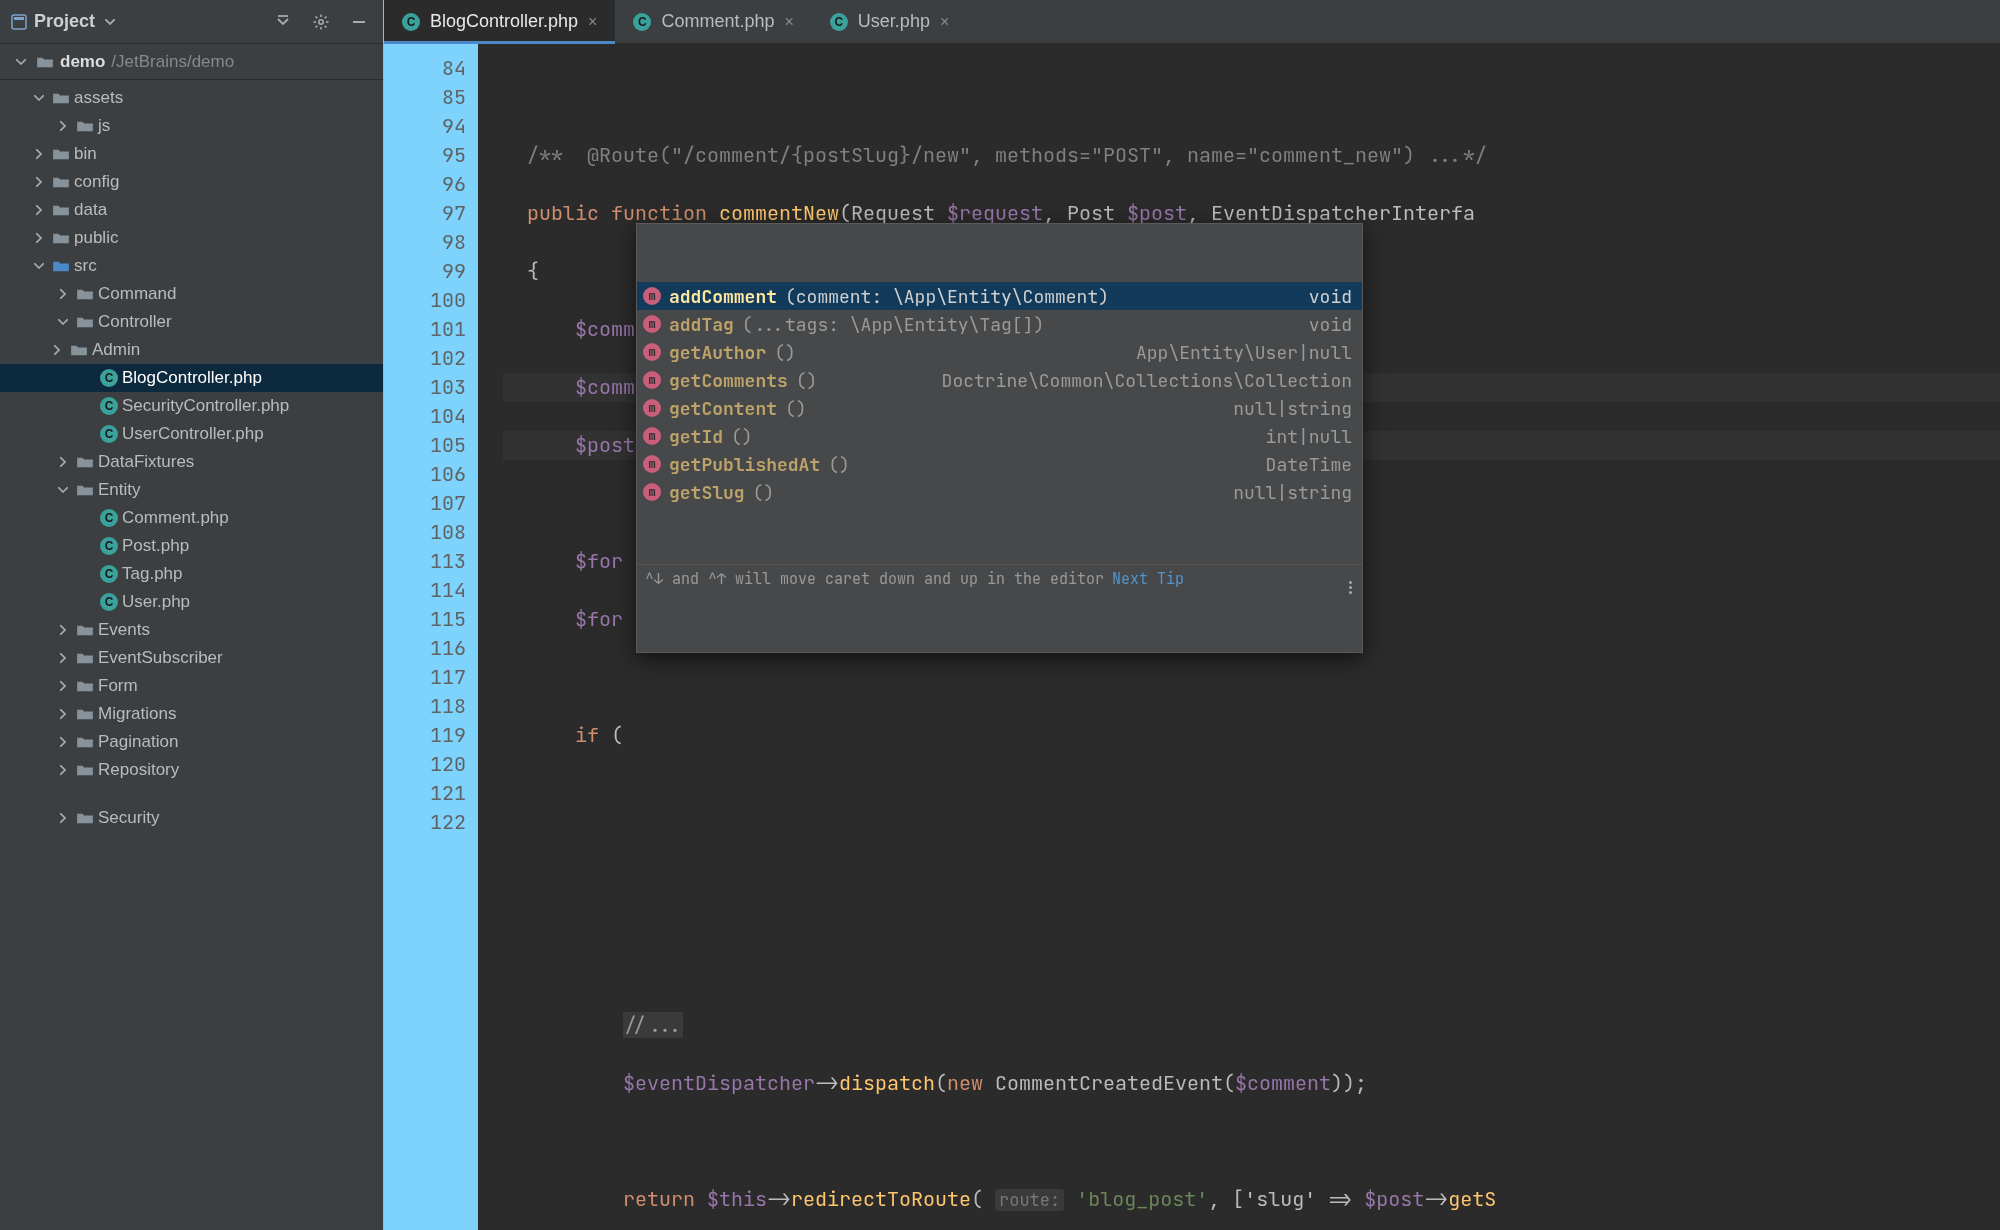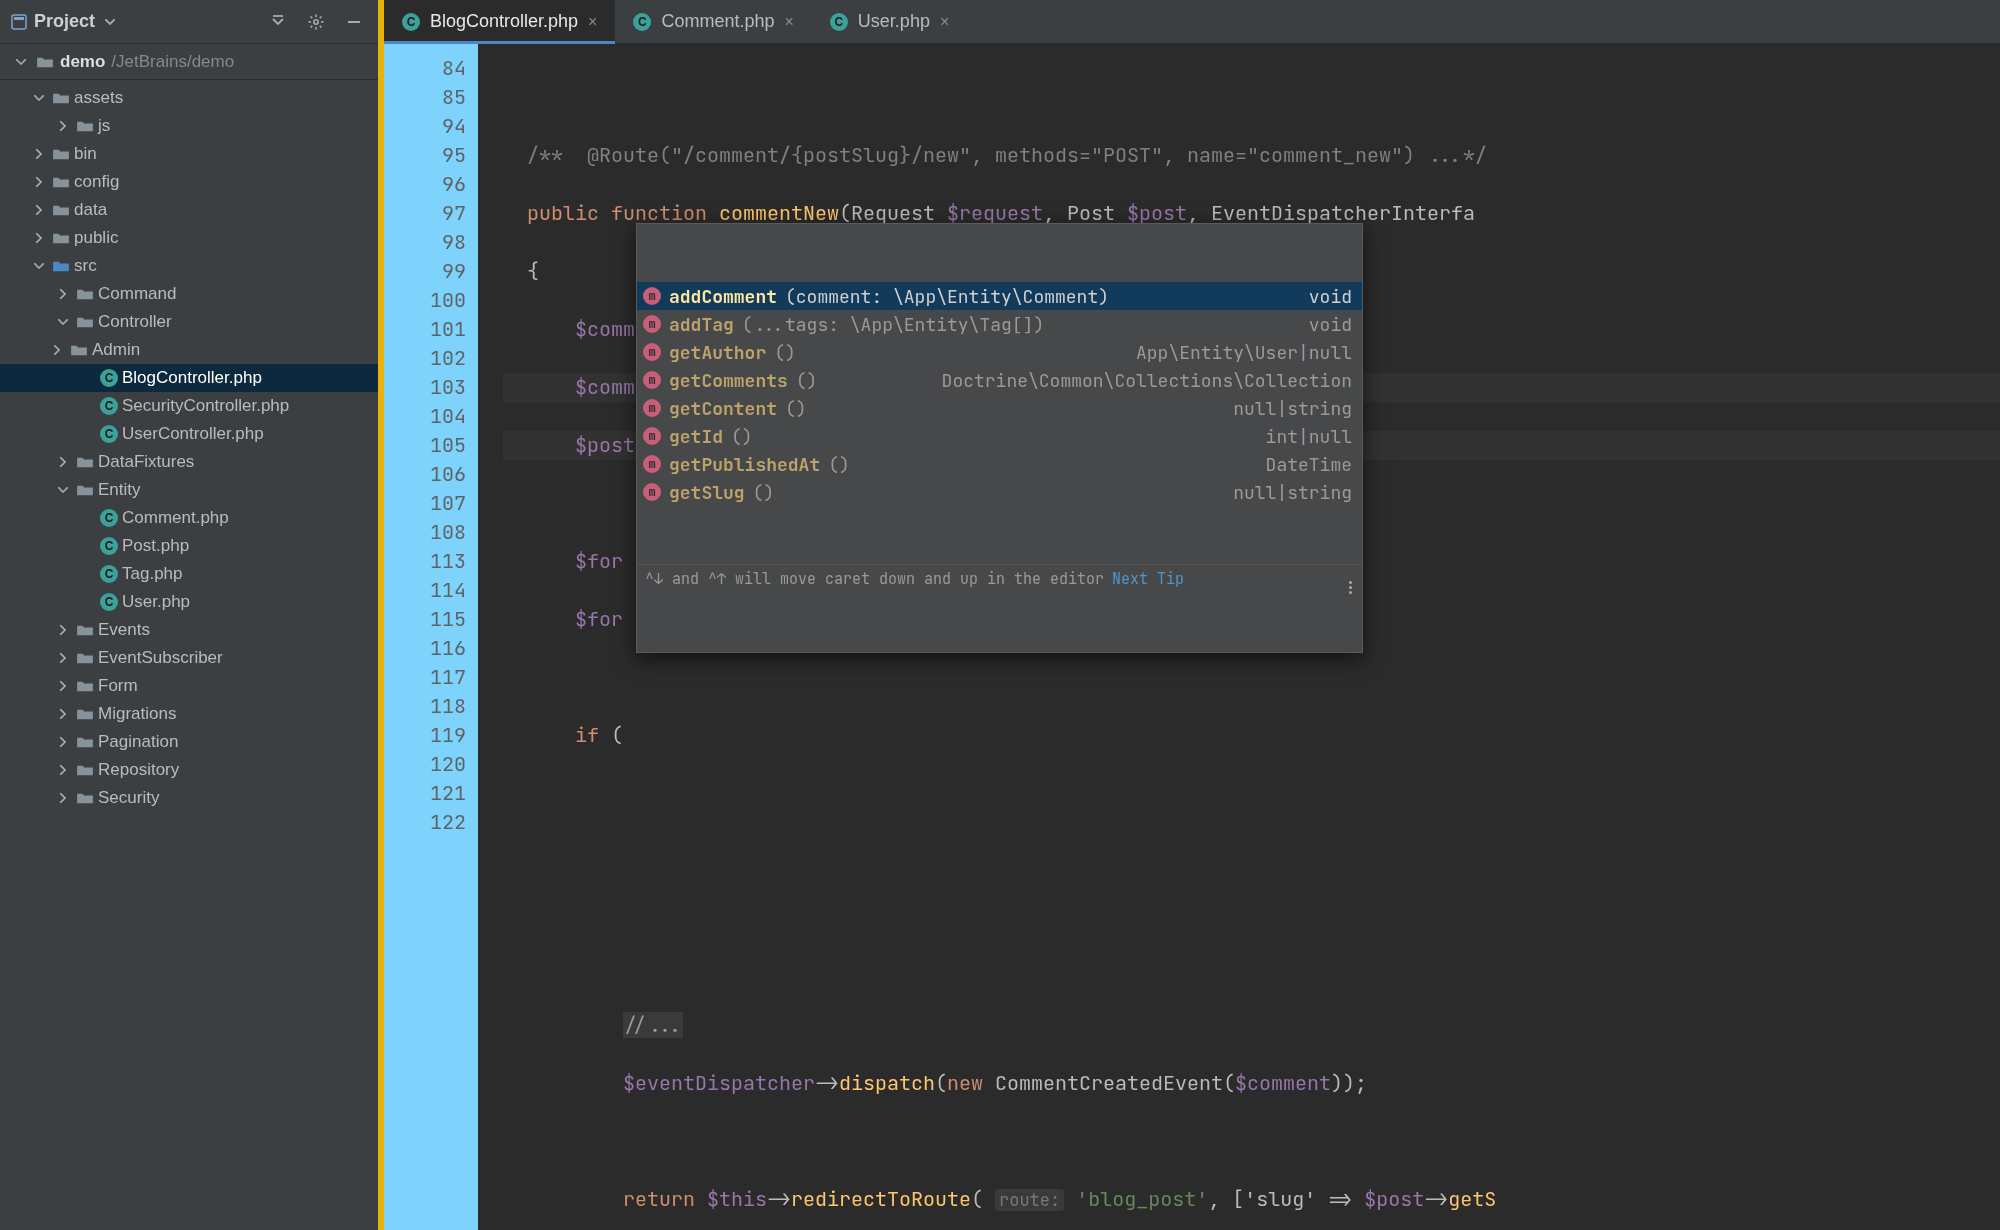--- a/index.html
+++ b/index.html
@@ -11,21 +11,21 @@
     overflow: hidden;
     width: 2000px;
     height: 1230px;
   }
   .root { display: flex; height: 100%; width: 100%; }
 
   
   .sidebar {
     width: 384px;
     background: #3c3f41;
-    border-right: 6px solid #eab308;
+    border-right: 1px solid #eab308;
     display: flex;
     flex-direction: column;
   }
   .sidebar-header {
     height: 44px;
     display: flex;
     align-items: center;
     padding: 0 10px;
     background: #3c3f41;
     border-bottom: 1px solid #2b2b2b;
@@ -522,21 +522,21 @@
               <path d="M0 0 L5 5 L0 10" fill="none" stroke="#aaa" stroke-width="1.6"></path>
             </svg>
           </span>
           <span class="icon">
             <svg class="folder-ic" viewBox="0 0 20 16">
               <path d="M1 3 L7 3 L9 5 L19 5 L19 14 L1 14 Z" fill="#87939a"></path>
             </svg>
           </span>
           <span class="label">Repository</span>
         </div>
-        <div class="trow" style="padding-left: 54px;">
+        <div class="trow" style="padding-left: 54px; margin-top: 20px;">
           <span class="arrow">
             <svg viewBox="0 0 6 10" width="6" height="10">
               <path d="M0 0 L5 5 L0 10" fill="none" stroke="#aaa" stroke-width="1.6"></path>
             </svg>
           </span>
           <span class="icon">
             <svg class="folder-ic" viewBox="0 0 20 16">
               <path d="M1 3 L7 3 L9 5 L19 5 L19 14 L1 14 Z" fill="#87939a"></path>
             </svg>
           </span>

